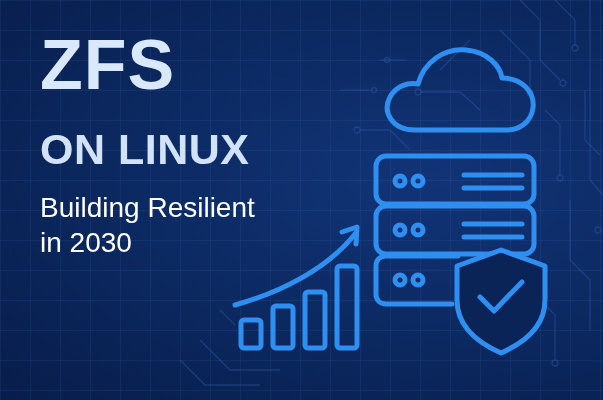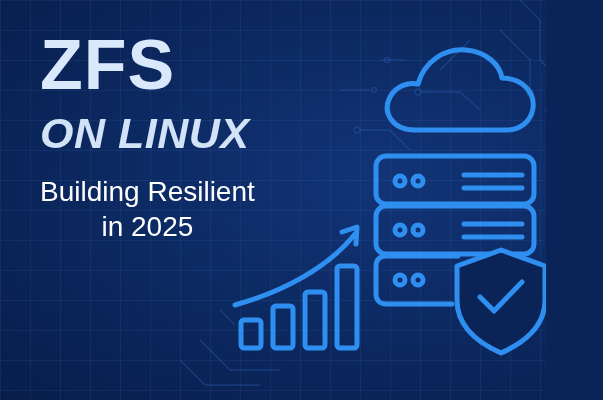--- a/index.html
+++ b/index.html
@@ -1,47 +1,47 @@
 <!DOCTYPE html>
 <html><head>
   <meta charset="utf-8">
   <style>
     html, body { margin: 0; padding: 0; }
     body {
       width: 603px; height: 400px; overflow: hidden;
       background: #0b2458;
     }
     .banner {
-      position: relative; width: 546px; height: 400px; overflow: hidden;
+      position: relative; width: 603px; height: 400px; overflow: hidden;
       background: radial-gradient(ellipse at 70% 45%, #123477 0%, #0c2a63 45%, #081d4a 100%);
     }
     .grid {
       position: absolute; inset: 0;
       background-image:
         linear-gradient(rgba(90,140,220,0.10) 1px, transparent 1px),
         linear-gradient(90deg, rgba(90,140,220,0.10) 1px, transparent 1px);
       background-size: 30px 30px;
     }
     .circuits { position: absolute; inset: 0; }
     .text-block {
       position: absolute; left: 40px; top: 30px;
       font-family: "Liberation Sans", "DejaVu Sans", sans-serif;
     }
     .title-main {
       font-size: 70px; font-weight: bold; color: #d9e8fb;
       line-height: 70px; letter-spacing: 1px; margin: 0;
     }
     .title-sub {
       font-size: 43px; font-weight: bold; color: #d2e3f8;
-      line-height: 46px; margin-top: 10px; letter-spacing: 0.5px; font-style: italic;
+      line-height: 46px; margin-top: 26px; letter-spacing: 0.5px;
     }
     .tagline {
       font-size: 28px; color: #ffffff; line-height: 35px; margin-top: 18px;
     }
-    .tagline div { white-space: nowrap; text-align: center; }
+    .tagline div { white-space: nowrap; }
     .illustration { position: absolute; inset: 0; }
   </style>
 </head>
 <body>
 
 <div class="banner">
   <div class="grid"></div>
 
   <svg class="circuits" width="603" height="400" viewBox="0 0 603 400">
     <g fill="none" stroke="#2c5aa8" stroke-opacity="0.45" stroke-width="1.3">
@@ -72,21 +72,21 @@
       <path d="M220 310 L235 325"></path>
       <circle cx="598" cy="230" r="3"></circle>
     </g>
   </svg>
 
   <div class="text-block">
     <div class="title-main">ZFS</div>
     <div class="title-sub">ON LINUX</div>
     <div class="tagline">
       <div>Building Resilient</div>
-      <div>in 2025</div>
+      <div>in 2030</div>
     </div>
   </div>
 
   <svg class="illustration" width="603" height="400" viewBox="0 0 603 400">
     <g fill="none" stroke="#2f8ff0" stroke-width="5" stroke-linecap="round" stroke-linejoin="round">
 
       <g>
         <path d="M415 130 C392 130 382 112 390 97 C396 86 408 82 418 84 C424 62 444 48 466 50 C488 52 500 66 502 78 C522 78 535 92 533 108 C531 122 520 130 506 130 Z"></path>
       </g>
 

